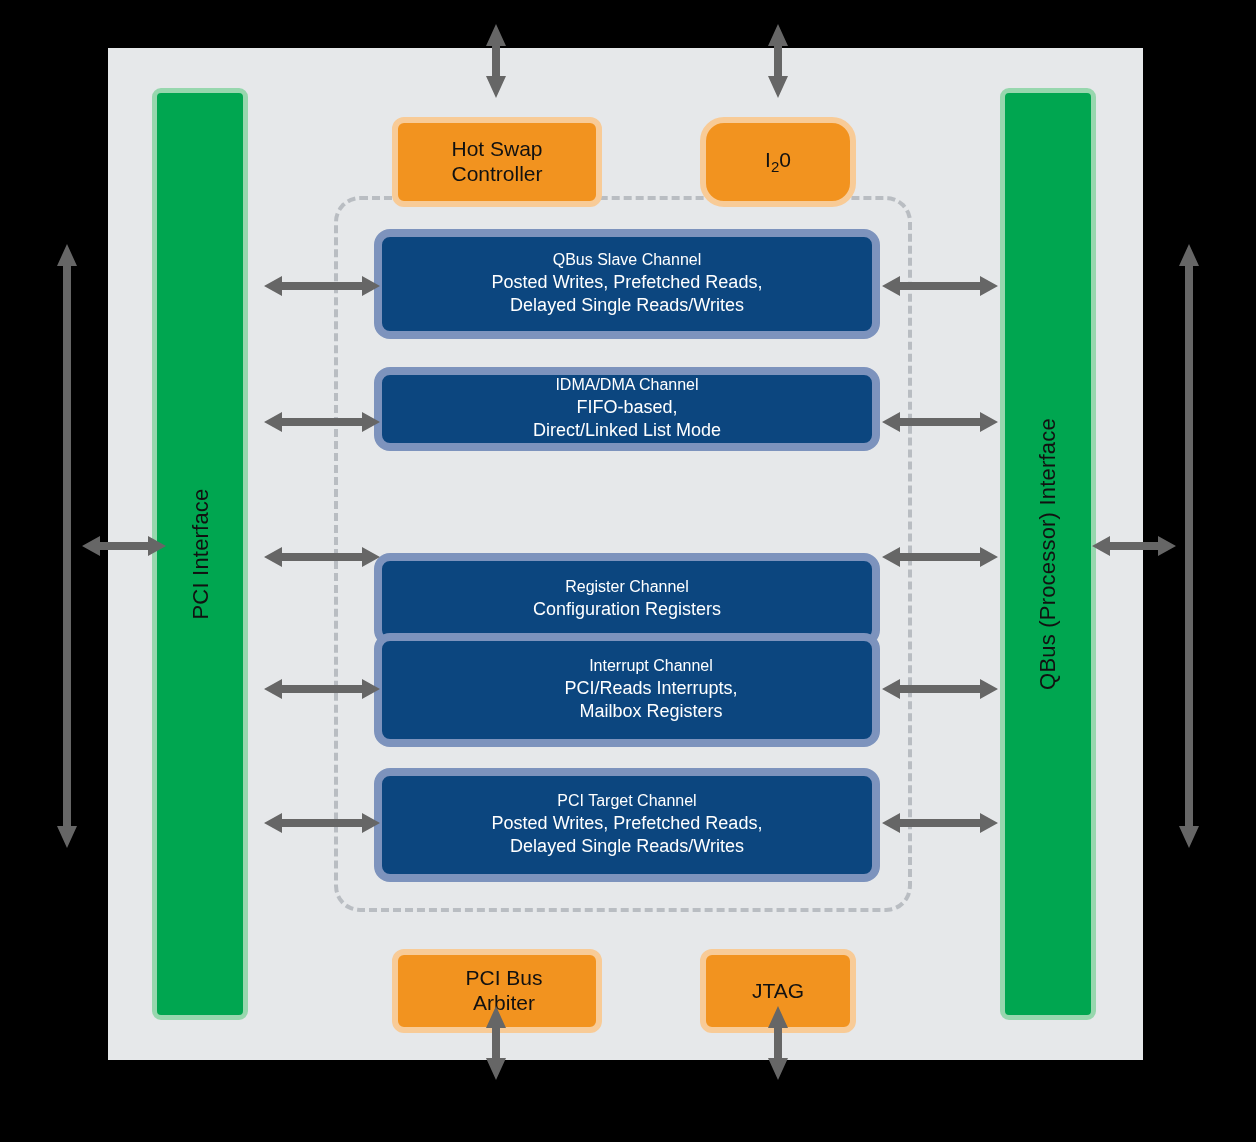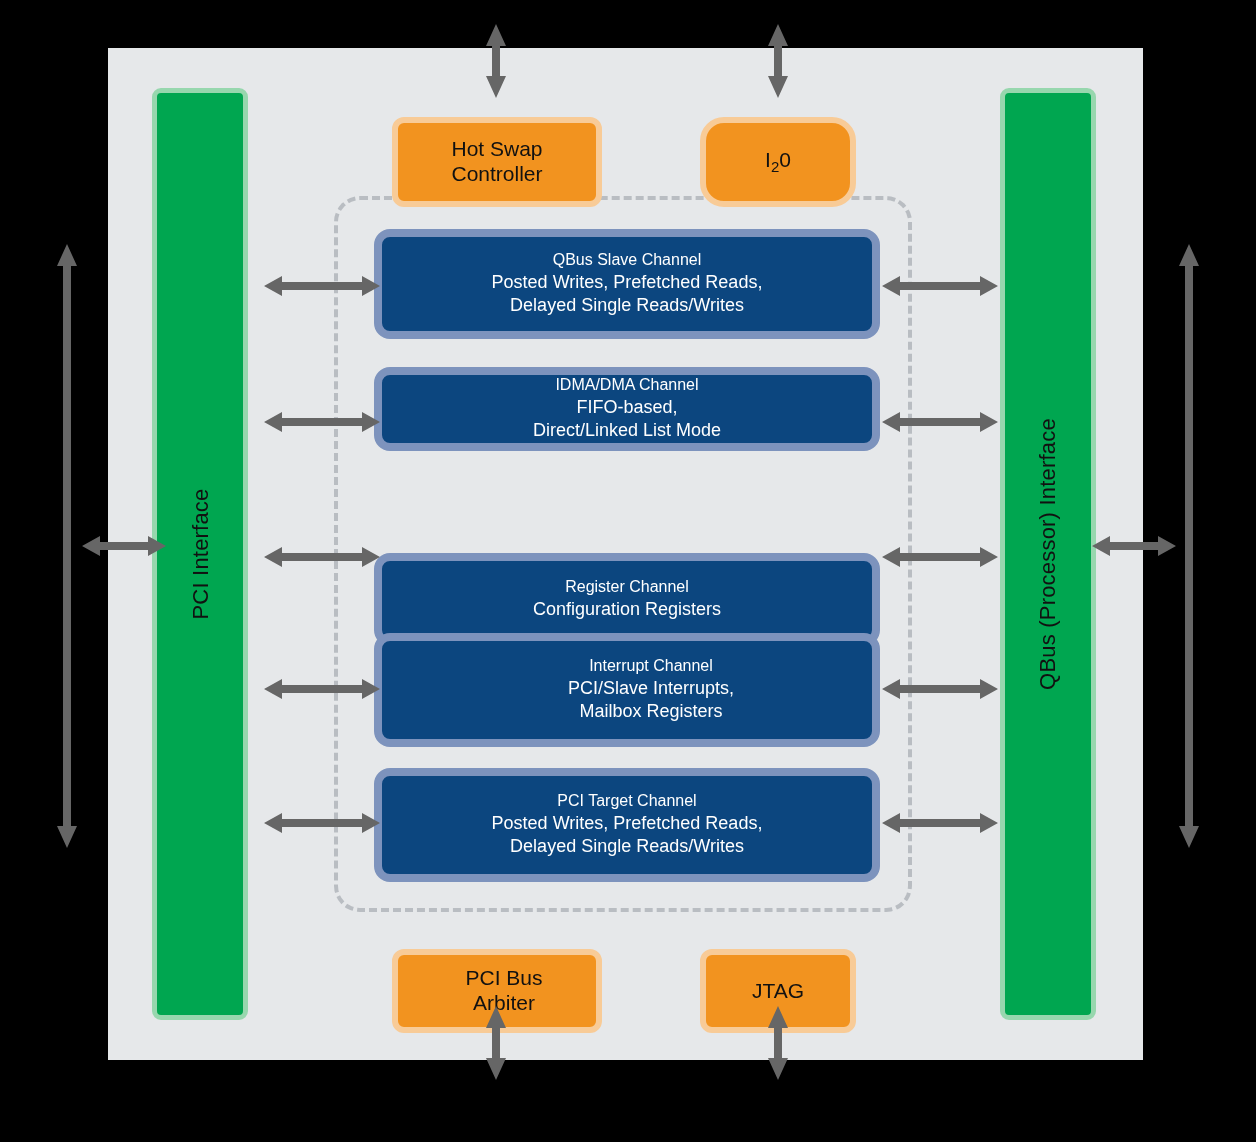--- a/index.html
+++ b/index.html
@@ -195,21 +195,21 @@
     <div class="channel-sub">Direct/Linked List Mode</div>
   </div>
 
   <div class="channel-box" id="channel-2">
     <div class="channel-title">Register Channel</div>
     <div class="channel-sub">Configuration Registers</div>
   </div>
 
   <div class="channel-box" id="channel-3">
     <div class="channel-title">Interrupt Channel</div>
-    <div class="channel-sub">PCI/Slave Interrupts,</div>
+    <div class="channel-sub">PCI/Reads Interrupts,</div>
     <div class="channel-sub">Mailbox Registers</div>
   </div>
 
   <div class="channel-box" id="channel-4">
     <div class="channel-title">PCI Target Channel</div>
     <div class="channel-sub">Posted Writes, Prefetched Reads,</div>
     <div class="channel-sub">Delayed Single Reads/Writes</div>
   </div>
 
   <div class="arrow conn-left" style="top:273px;">

